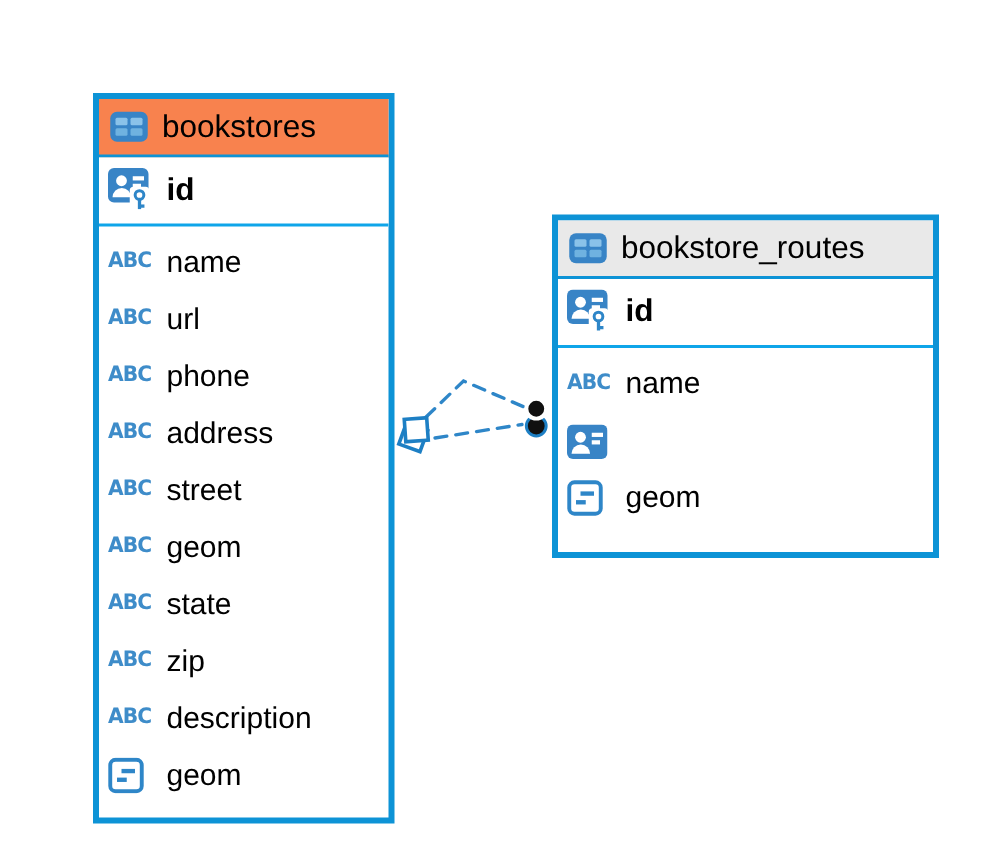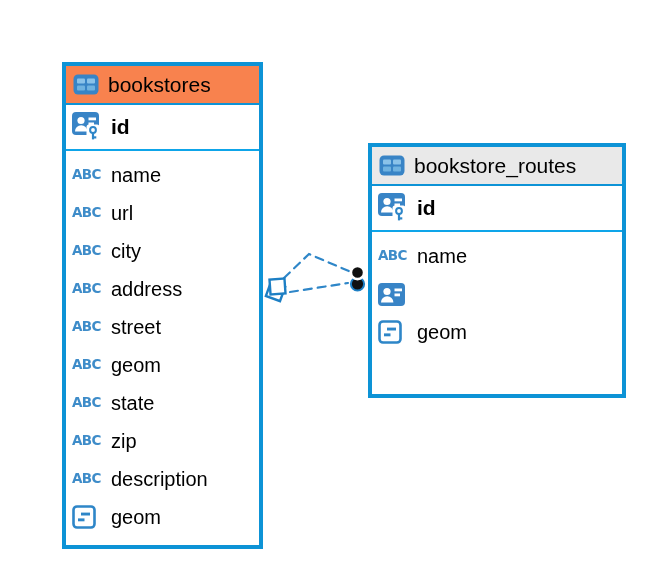--- a/index.html
+++ b/index.html
@@ -14,21 +14,21 @@
 
   .canvas { position: absolute; inset: 0; width: 654px; height: 570px; }
 
   .entity {
     position: absolute;
     background: #ffffff;
     border: 4px solid #0D93D6;
     color: #000;
   }
   #entity-bookstores { left: 62px; top: 62px; width: 201px; height: 487px; }
-  #entity-routes     { left: 368px; top: 143px; width: 258px; height: 255px; }
+  #entity-routes     { left: 368px; top: 143px; width: 258px; height: 229px; }
 
   .entity-header {
     display: flex; align-items: center; gap: 9px;
     padding: 0 7px;
     height: 39px;
     border-bottom: 2px solid #0D93D6;
     font-size: 21px;
     white-space: nowrap;
   }
   #entity-bookstores .entity-header { background: #F8824E; }
@@ -138,21 +138,21 @@
       <div class="col-row">
         <span class="icon-slot">
             <span class="abc-glyph">ABC</span>
           </span>
         <span>url</span>
       </div>
       <div class="col-row">
         <span class="icon-slot">
             <span class="abc-glyph">ABC</span>
           </span>
-        <span>city</span>
+        <span>phone</span>
       </div>
       <div class="col-row">
         <span class="icon-slot">
             <span class="abc-glyph">ABC</span>
           </span>
         <span>address</span>
       </div>
       <div class="col-row">
         <span class="icon-slot">
             <span class="abc-glyph">ABC</span>

